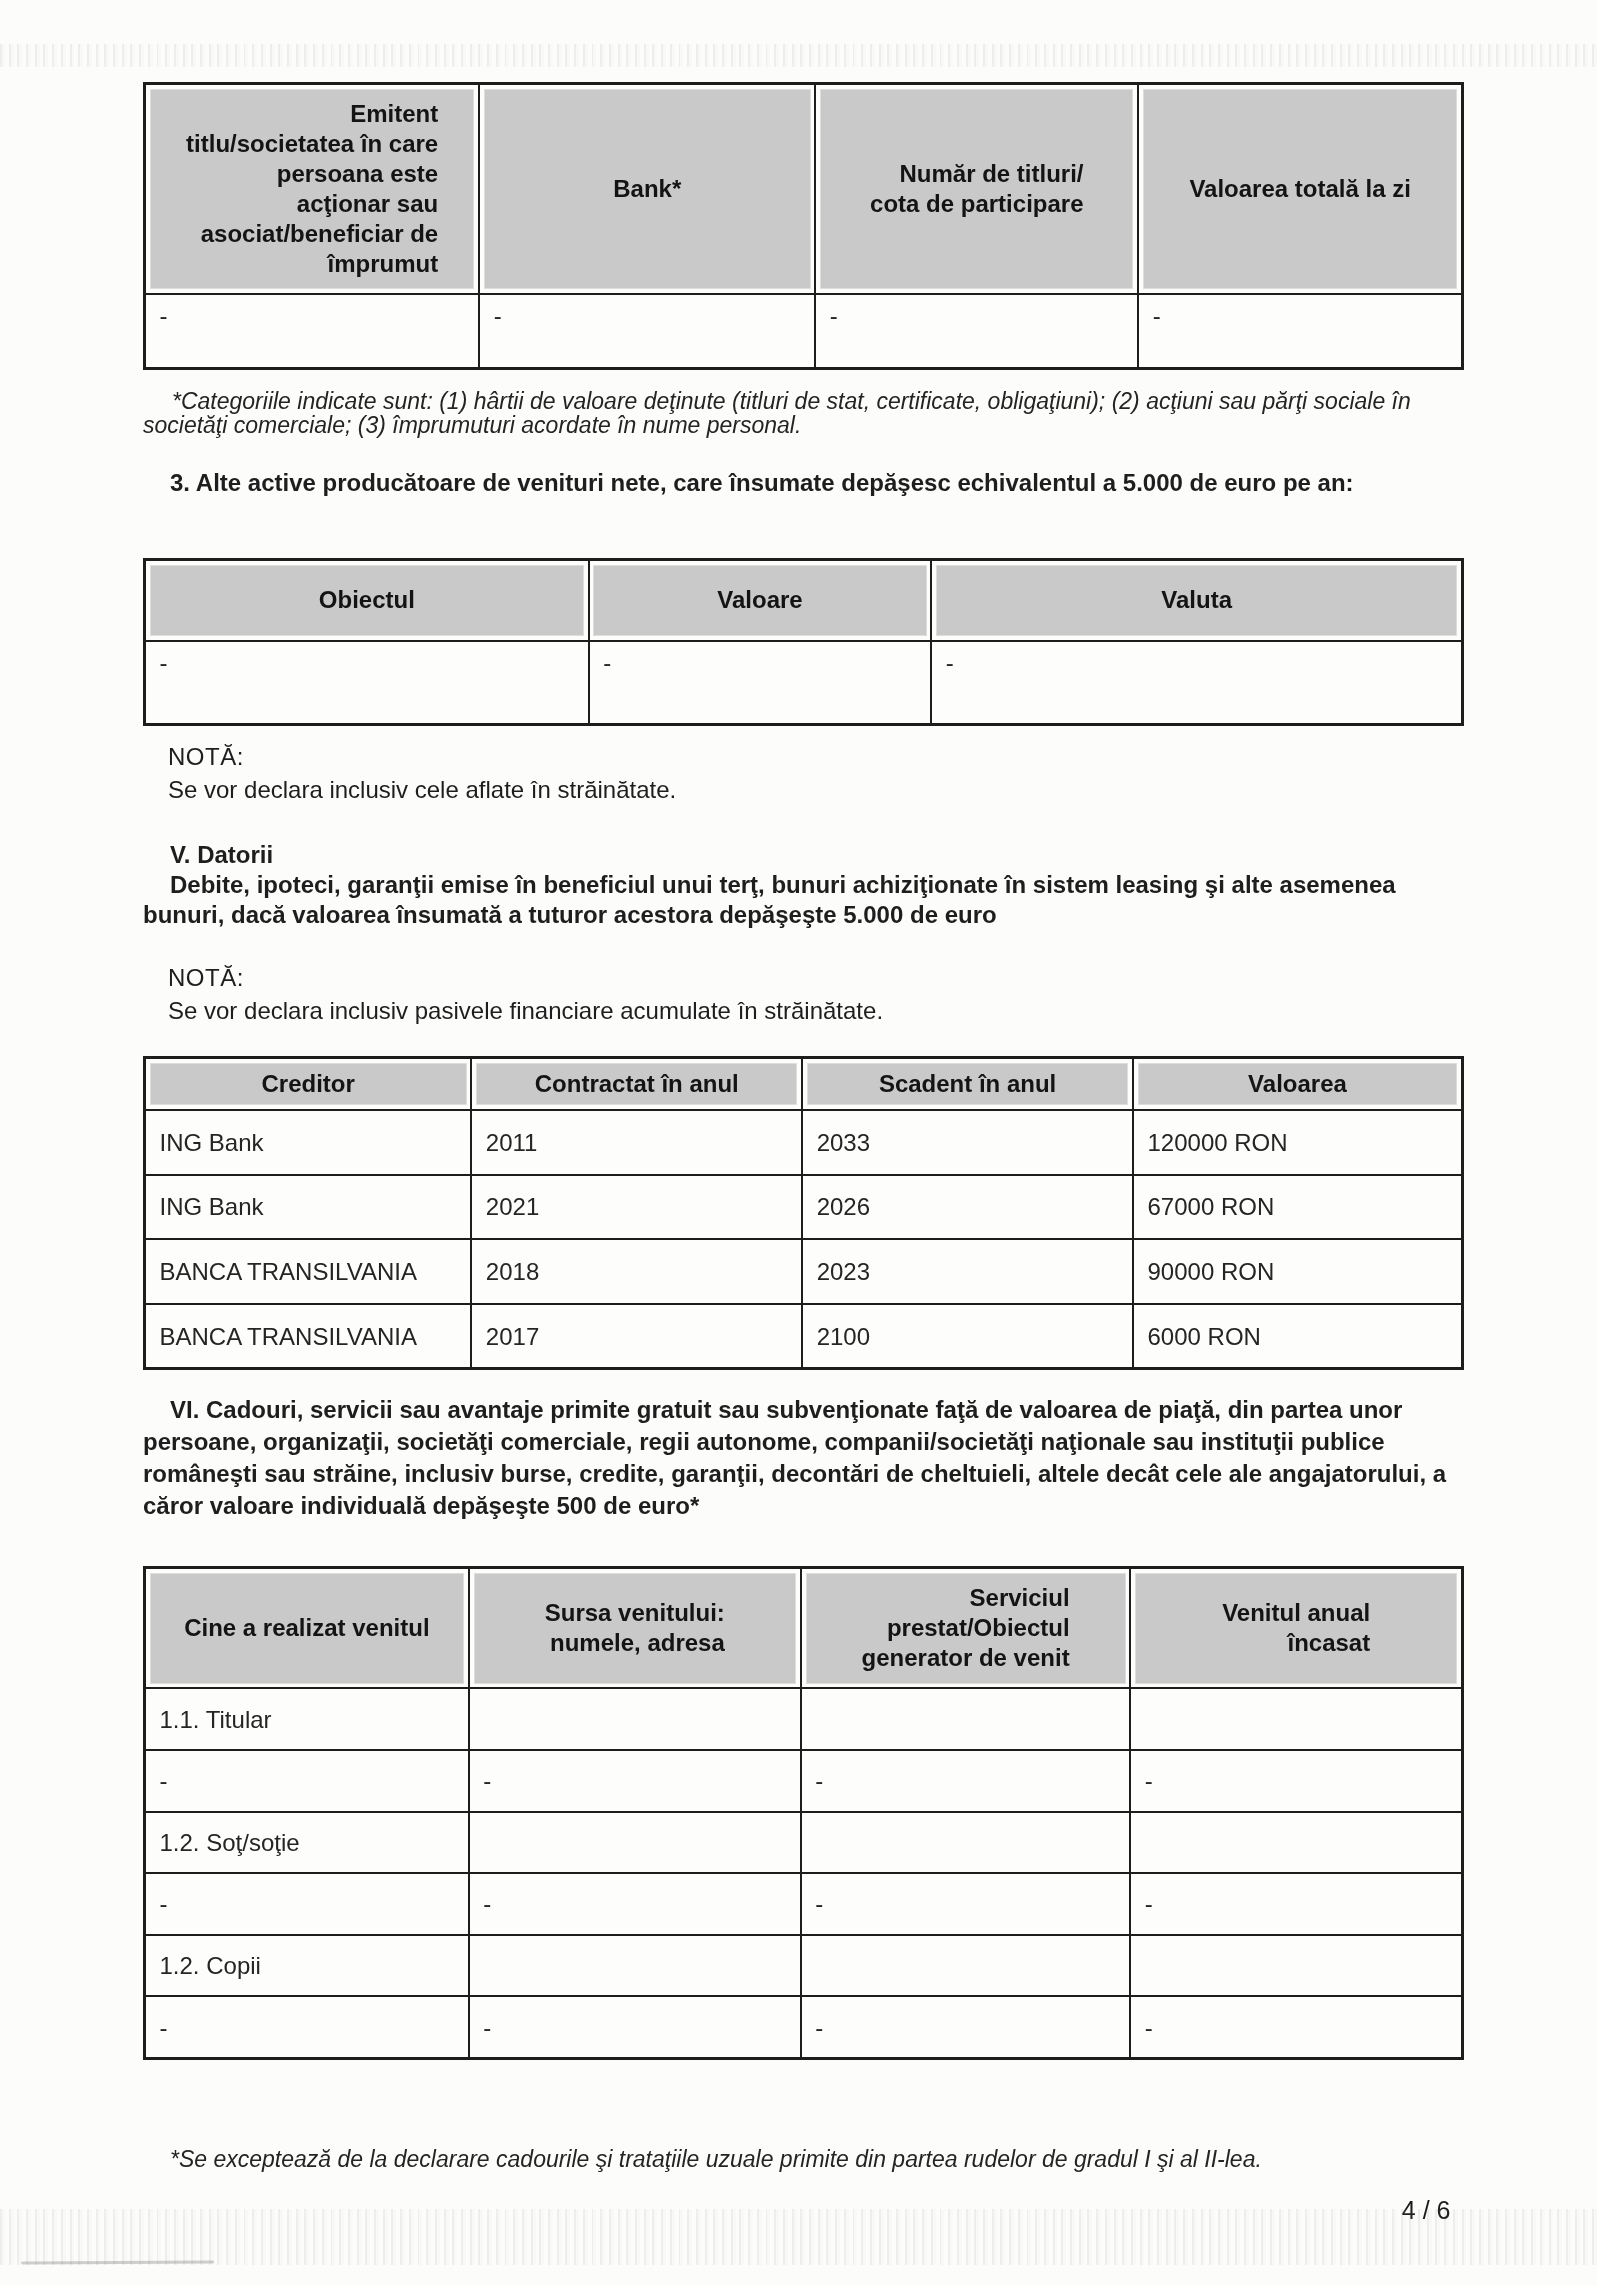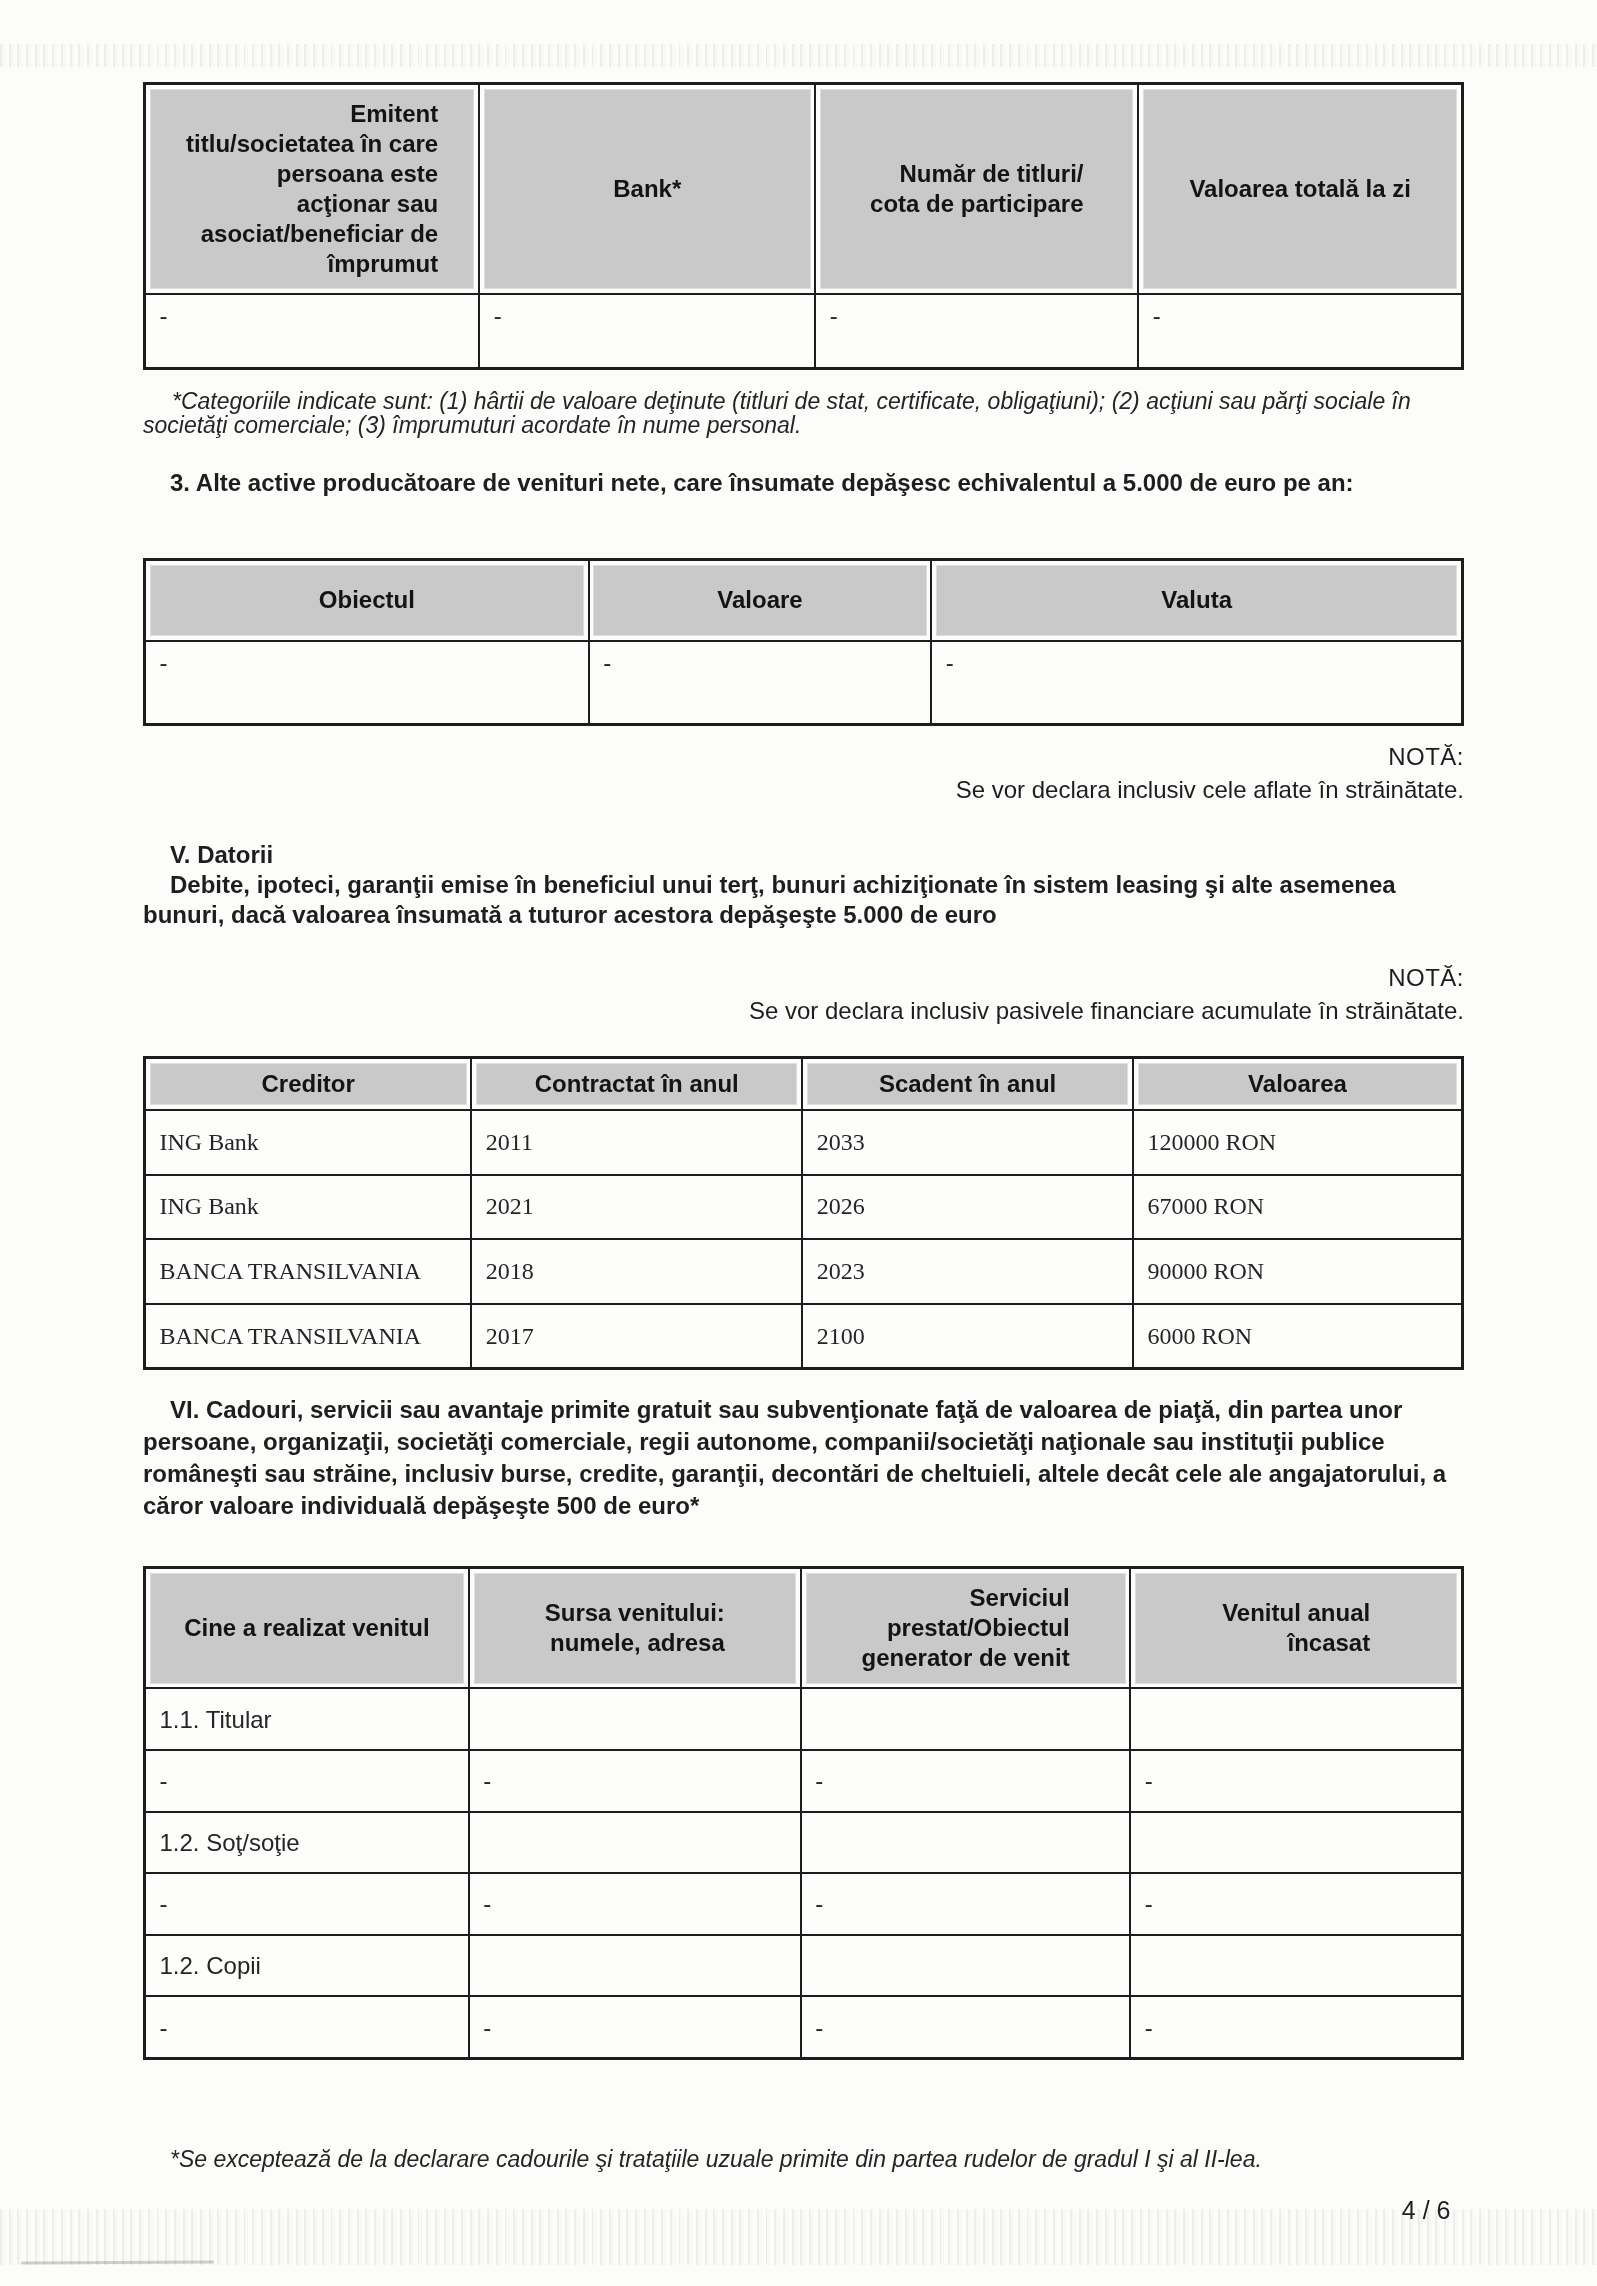--- a/index.html
+++ b/index.html
@@ -56,40 +56,40 @@
     font-size: 24px; line-height: 29px;
     padding: 5.8px 13.5px;
     color: #252525;
   }
   
   .t1 th { height: 208px; }
   .t1 td { height: 60px; vertical-align: top; }
   .t2 th { height: 79px; }
   .t2 td { height: 70px; vertical-align: top; }
   .t3 th { height: 50px; }
-  .t3 td { height: 51px; vertical-align: middle; font-family: Liberation Serif, serif; }
+  .t3 td { height: 51px; vertical-align: middle; }
   .t4 th { height: 118px; }
   .t4 td { height: 48px; vertical-align: middle; border-radius: 17px; }
 
   
   .italic-note {
     margin-top: 19.3px;
     font-style: italic;
     font-size: 23px; line-height: 24px;
     text-indent: 29px;
     color: #242424;
   }
   .section-heading {
     margin-top: 31px;
     font-weight: 700;
     font-size: 24px; line-height: 30px;
     text-indent: 27px;
   }
   .tbl-gap { margin-top: 60px; }
-  .nota { margin-top: 13.5px; margin-left: 25px; font-size: 24px; line-height: 33px; text-align: right; }
+  .nota { margin-top: 13.5px; margin-left: 25px; font-size: 24px; line-height: 33px; }
   .nota .nota-label { letter-spacing: 0.5px; }
   .sec5 { margin-top: 33px; }
   .sec5-title { font-weight: 700; font-size: 24px; line-height: 31px; text-indent: 27px; }
   .sec5-body { font-weight: 700; font-size: 24px; line-height: 30px; text-indent: 27px; }
   .nota2 { margin-top: 31px; }
   .t3-wrap { margin-top: 29px; }
   .sec6 { margin-top: 24px; font-weight: 700; font-size: 24px; line-height: 32px; text-indent: 27px; }
   .t4-wrap { margin-top: 44px; }
   .footnote {
     margin-top: 84px;

